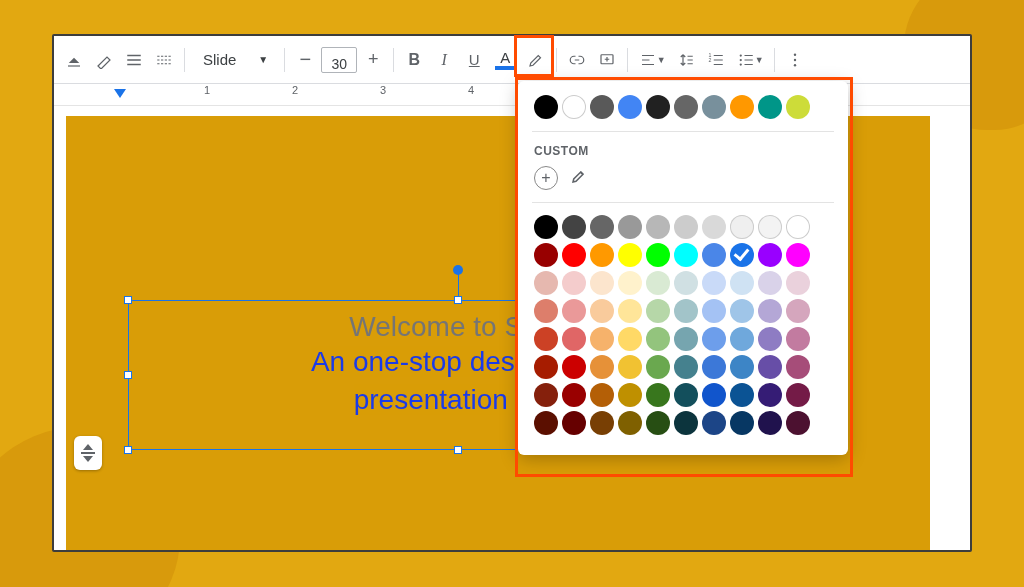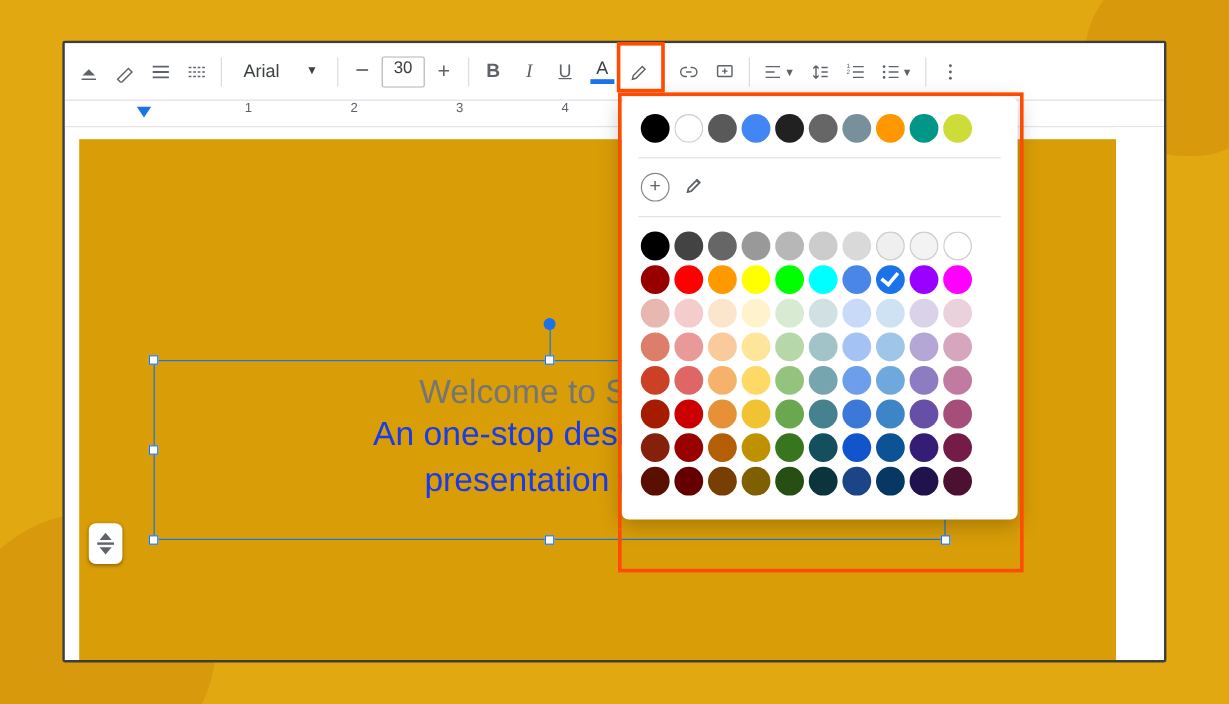--- a/index.html
+++ b/index.html
@@ -29,21 +29,21 @@
     gap:2px; border-bottom:1px solid #dadce0; background:#fff;
   }
   .tb { width:28px; height:30px; display:flex; align-items:center; justify-content:center;
         border-radius:3px; color:#5f6368; cursor:pointer; }
   .tb svg { stroke:#5f6368; fill:none; stroke-width:1.6; }
   .sep { width:1px; height:24px; background:#dadce0; margin:0 4px; }
   .font-sel { display:flex; align-items:center; gap:22px; padding:0 10px 0 12px;
               height:30px; border-radius:3px; color:#3c4043; font-size:15px; cursor:pointer;}
   .size-box { width:36px; height:26px; border:1px solid #b0b4b9; border-radius:2px;
               font-size:14px; text-align:center; color:#3c4043; display:flex;
-              align-items:flex-start; justify-content:center; }
+              align-items:flex-end; justify-content:center; }
   .txt-color-btn {
     display:flex; flex-direction:column; align-items:center; justify-content:center;
     width:34px; height:34px;
   }
   .txt-color-btn .uline { width:20px; height:4px; background:#1a73e8; margin-top:1px;}
   .highlight-box {
     position:absolute; border:3px solid #ff4b00; pointer-events:none;
   }
   .hl-btn { left:514px; top:35px; width:40px; height:42px; z-index:5;}
   .hl-panel { left:515px; top:77px; width:338px; height:400px; z-index:5;}
@@ -126,21 +126,21 @@
           <path d="M3 6h18M3 12h18M3 18h18" stroke-width="2"></path>
         </svg>
     </div>
     <div class="tb">
       <svg width="18" height="18" viewBox="0 0 24 24">
           <path d="M3 7h18M3 12h18M3 17h18" stroke-dasharray="3 2"></path>
         </svg>
     </div>
     <div class="sep"></div>
     <div class="font-sel">
-      <span>Arial</span>
+      <span>Slide</span>
       <span style="font-size:10px;">▼</span>
     </div>
     <div class="sep"></div>
     <div class="tb" style="font-size:20px;color:#5f6368;">−</div>
     <div class="size-box">
         <span>30</span>
       </div>
     <div class="tb" style="font-size:18px;color:#5f6368;">+</div>
     <div class="sep"></div>
     <div class="tb" style="font-weight:700;font-size:16px;color:#5f6368;">
@@ -252,20 +252,23 @@
         <div class="sw" style="background: rgb(89, 89, 89);"></div>
         <div class="sw" style="background: rgb(66, 133, 244);"></div>
         <div class="sw" style="background: rgb(33, 33, 33);"></div>
         <div class="sw" style="background: rgb(102, 102, 102);"></div>
         <div class="sw" style="background: rgb(120, 144, 156);"></div>
         <div class="sw" style="background: rgb(255, 152, 0);"></div>
         <div class="sw" style="background: rgb(0, 150, 136);"></div>
         <div class="sw" style="background: rgb(205, 220, 57);"></div>
       </div>
     <div class="cp-divider"></div>
+    <div class="cp-section-head">
+      <span>CUSTOM</span>
+    </div>
     <div class="custom-row">
       <div class="circ-btn">+</div>
       <span>
         <svg width="18" height="18" viewBox="0 0 24 24" fill="none" stroke="#5f6368" stroke-width="2">
             <path d="M4 20l1-4 9-9 3 3-9 9z"></path>
             <path d="M14 6l4 4"></path>
           </svg>
       </span>
     </div>
     <div class="cp-divider"></div>

